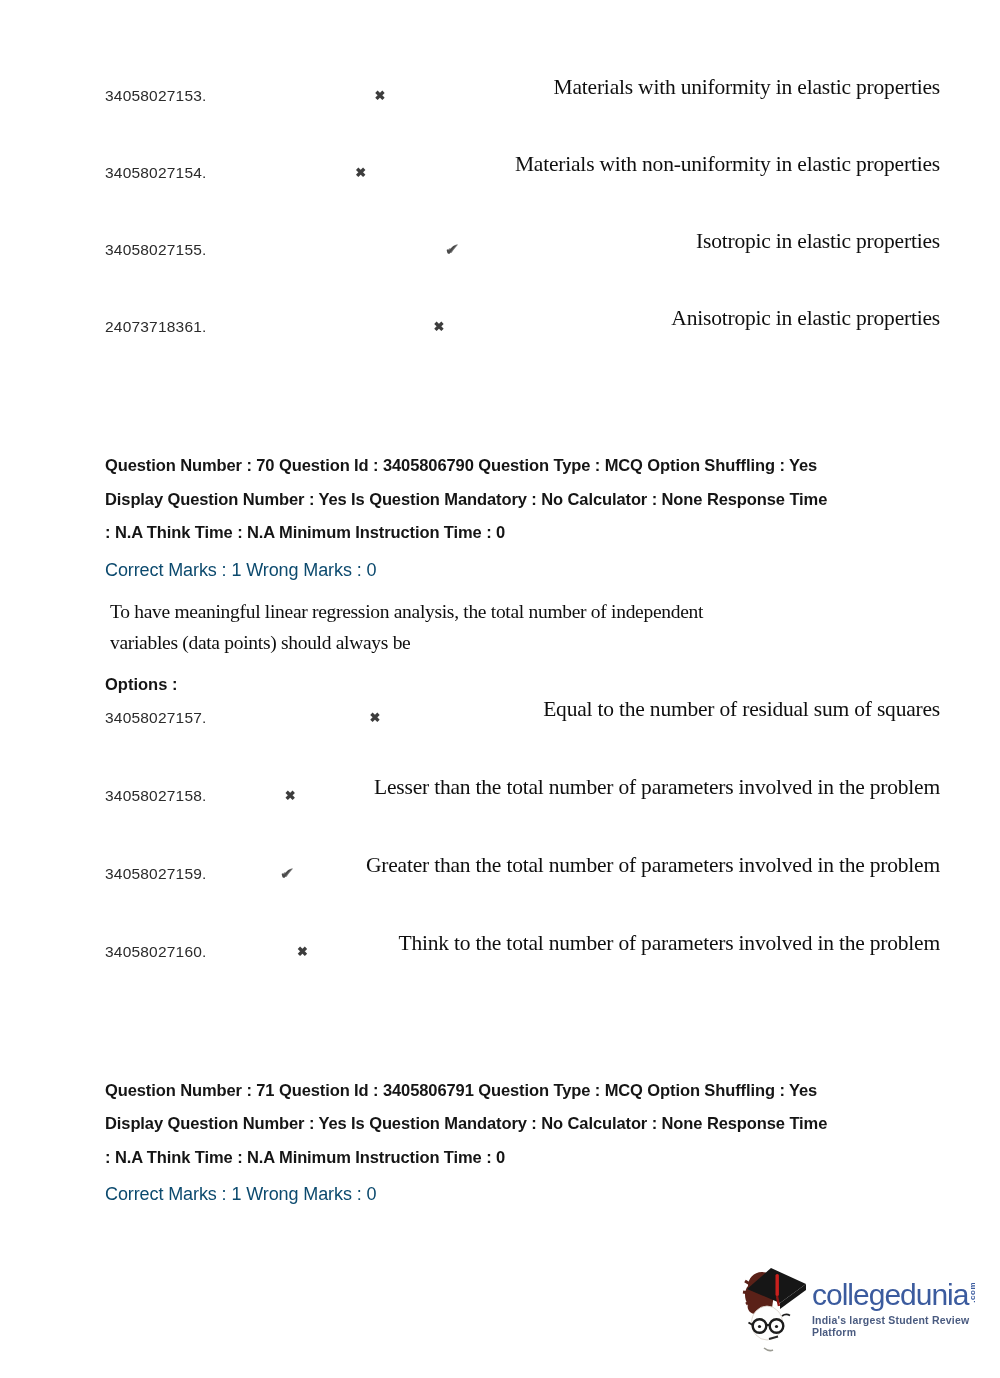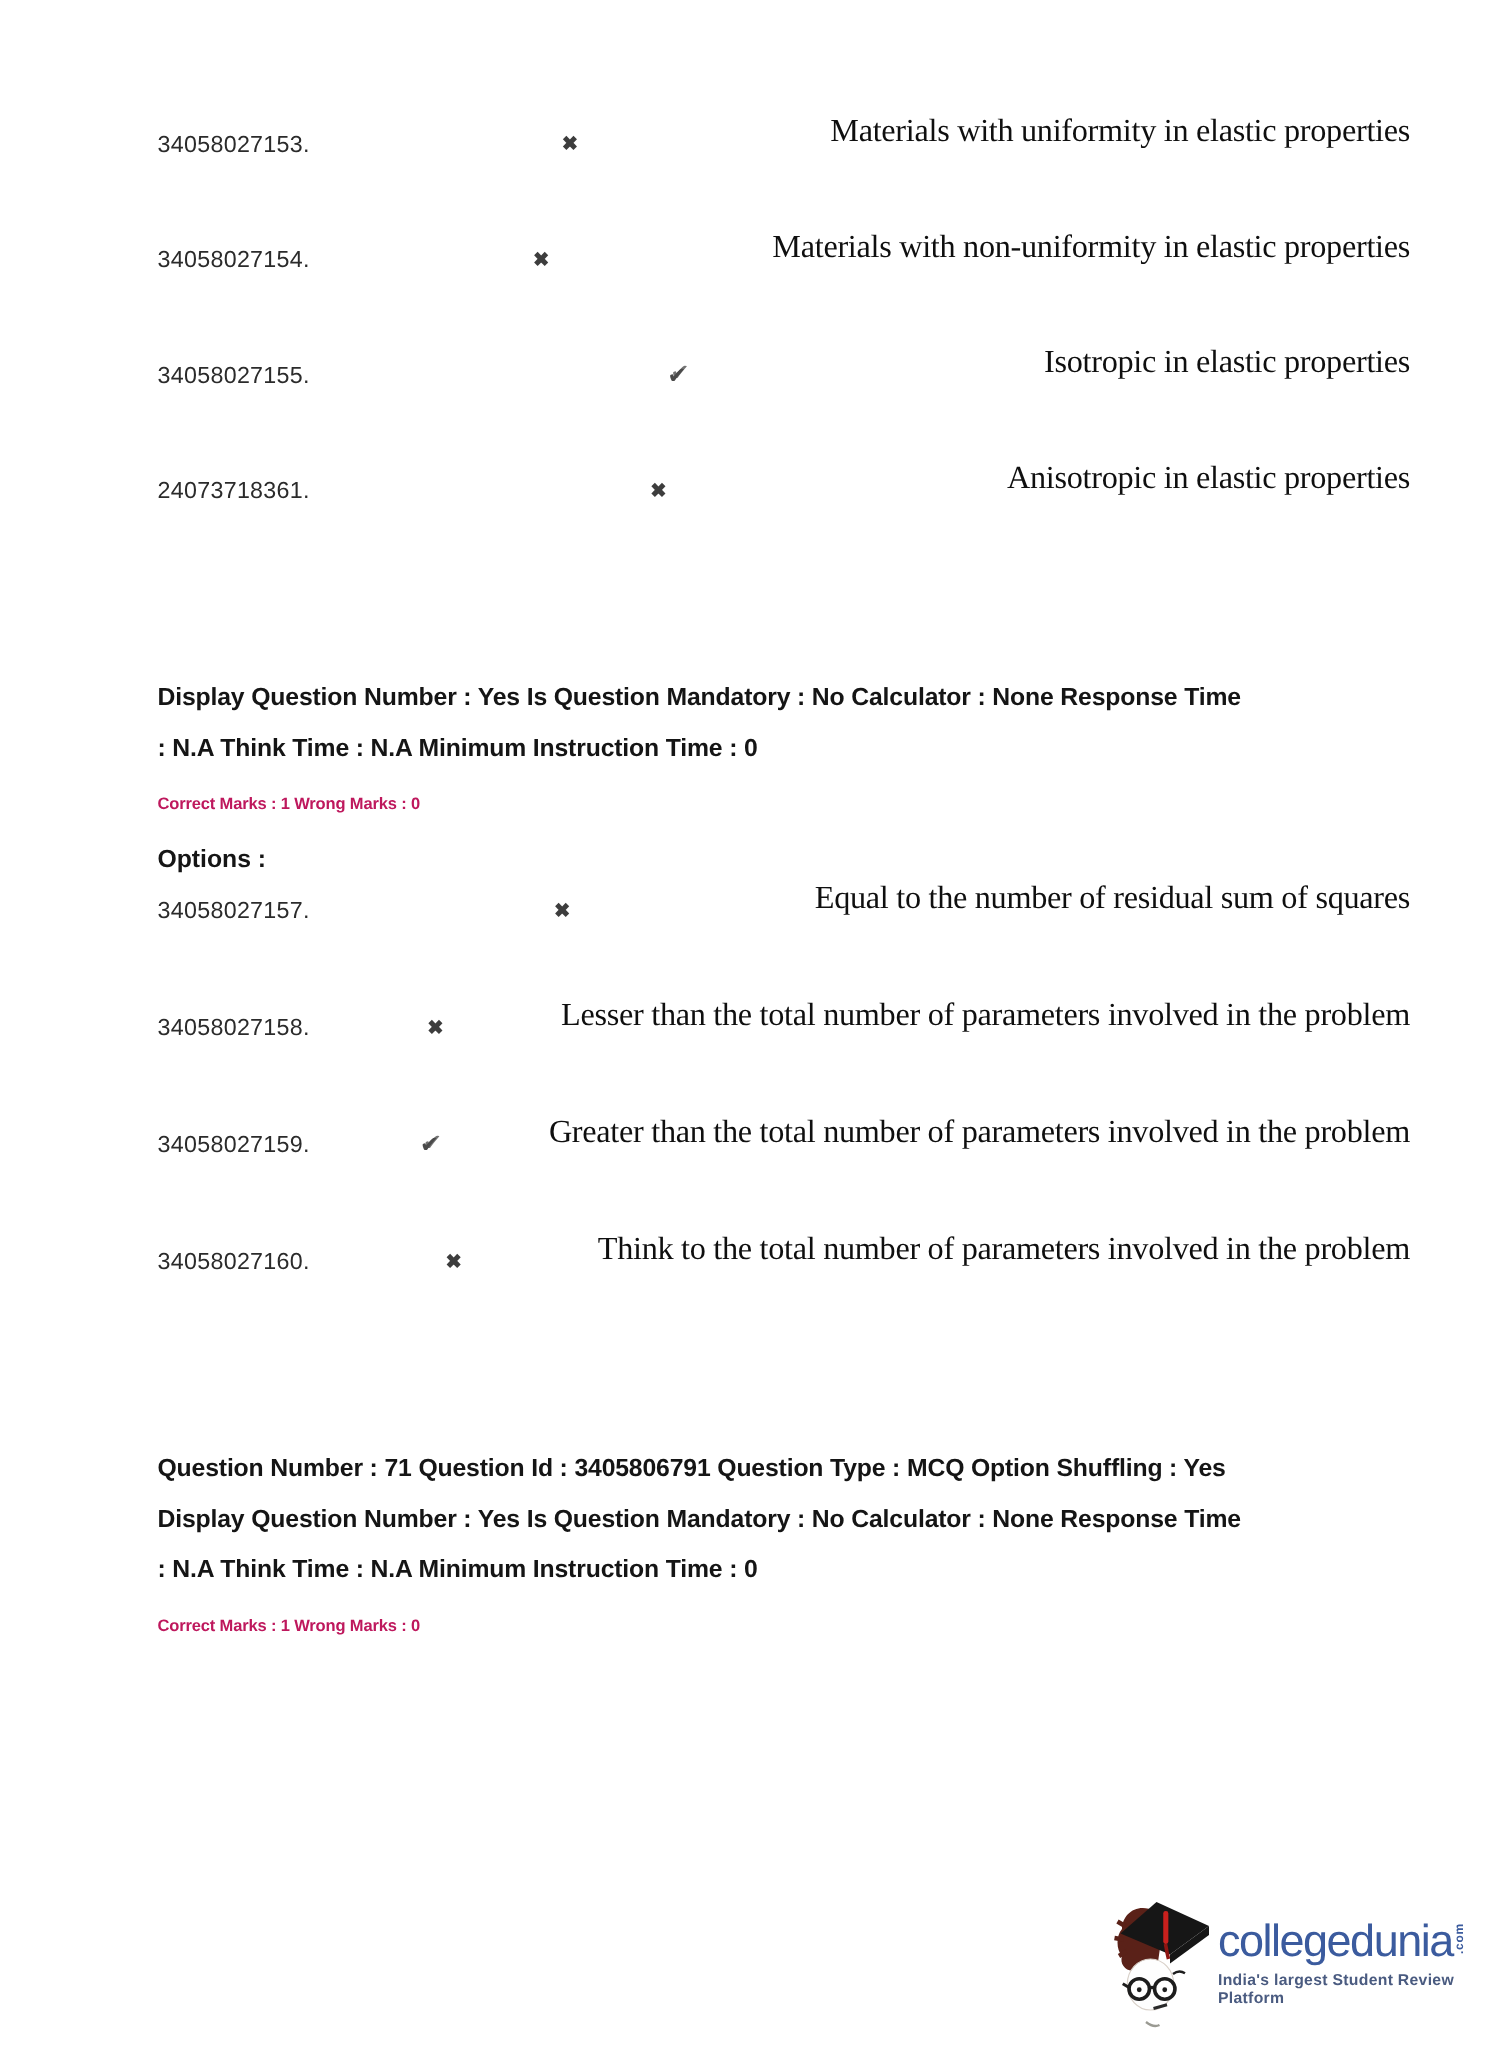--- a/index.html
+++ b/index.html
@@ -38,22 +38,22 @@
     position:relative; top:-7px;
   }
 
   
   .meta { margin-top:111px; }
   .meta-line {
     font-weight:bold; font-size:16.5px; line-height:33.5px;
     color:#151515; letter-spacing:-0.1px;
   }
   .marks-line {
-    font-weight:bold; font-size:11px; line-height:24px;
-    margin-top:8px; color:#be185d; letter-spacing:-0.1px;
+    font-weight:normal; font-size:18px; line-height:24px;
+    margin-top:8px; color:#0c4a6e; letter-spacing:-0.1px;
   }
 
   
   .qbody { margin-top:14px; padding-left:5px; }
   .qbody-line {
     font-family:"Liberation Serif", serif;
     font-size:19.5px; line-height:31.5px; color:#0f0f0f;
     letter-spacing:-0.3px;
   }
   .options-label {
@@ -114,25 +114,30 @@
       </div>
 
       <div class="opt-row">
         <span class="opt-id">24073718361.</span>
         <span class="opt-mark">✖</span>
         <span class="opt-text">Anisotropic in elastic properties</span>
       </div>
     </div>
 
     <div class="meta">
+      <div class="meta-line">Question Number : 70 Question Id : 3405806790 Question Type : MCQ Option Shuffling : Yes</div>
       <div class="meta-line">Display Question Number : Yes Is Question Mandatory : No Calculator : None Response Time</div>
       <div class="meta-line">: N.A Think Time : N.A Minimum Instruction Time : 0</div>
       <div class="marks-line">Correct Marks : 1 Wrong Marks : 0</div>
     </div>
 
+    <div class="qbody">
+      <div class="qbody-line">To have meaningful linear regression analysis, the total number of independent</div>
+      <div class="qbody-line">variables (data points) should always be</div>
+    </div>
 
     <div class="options-label">Options :</div>
 
     <div class="opts-second">
 
       <div class="opt-row">
         <span class="opt-id">34058027157.</span>
         <span class="opt-mark">✖</span>
         <span class="opt-text">Equal to the number of residual sum of squares</span>
       </div>

